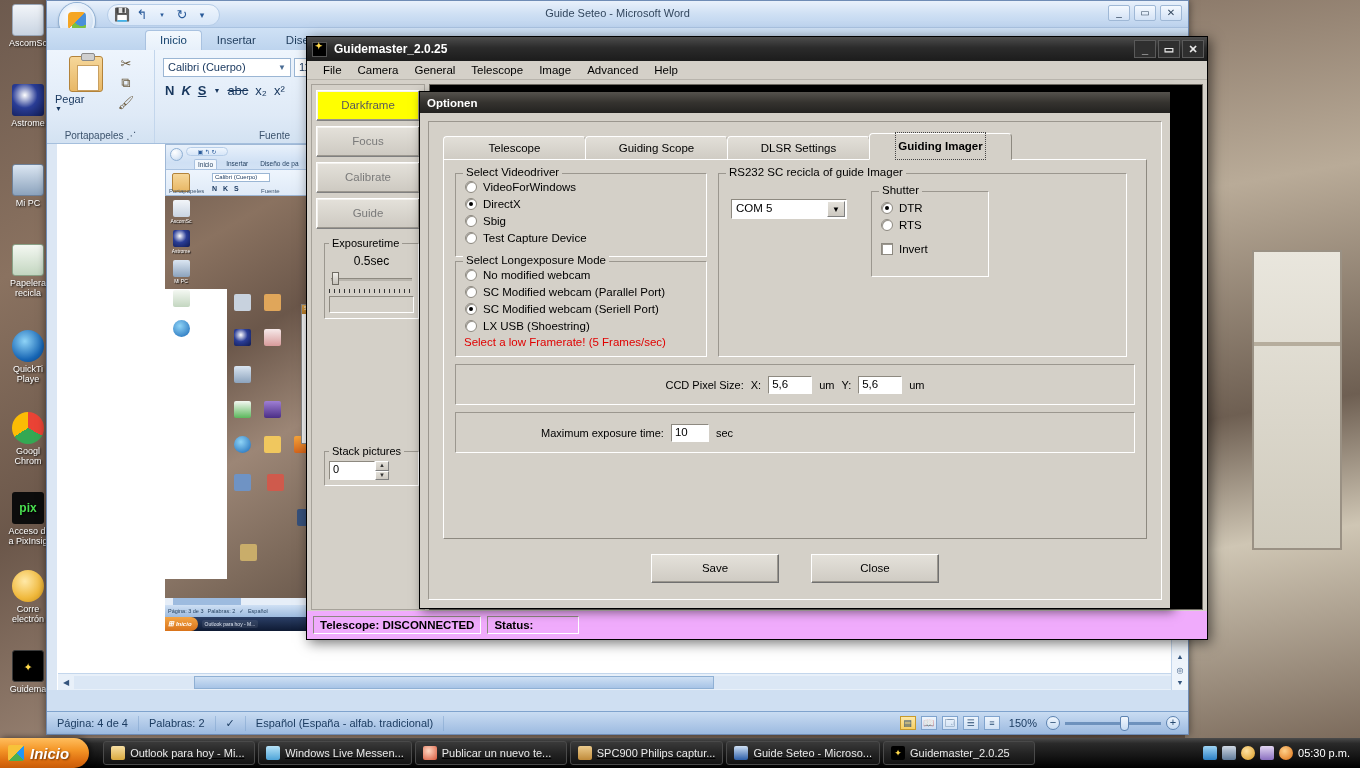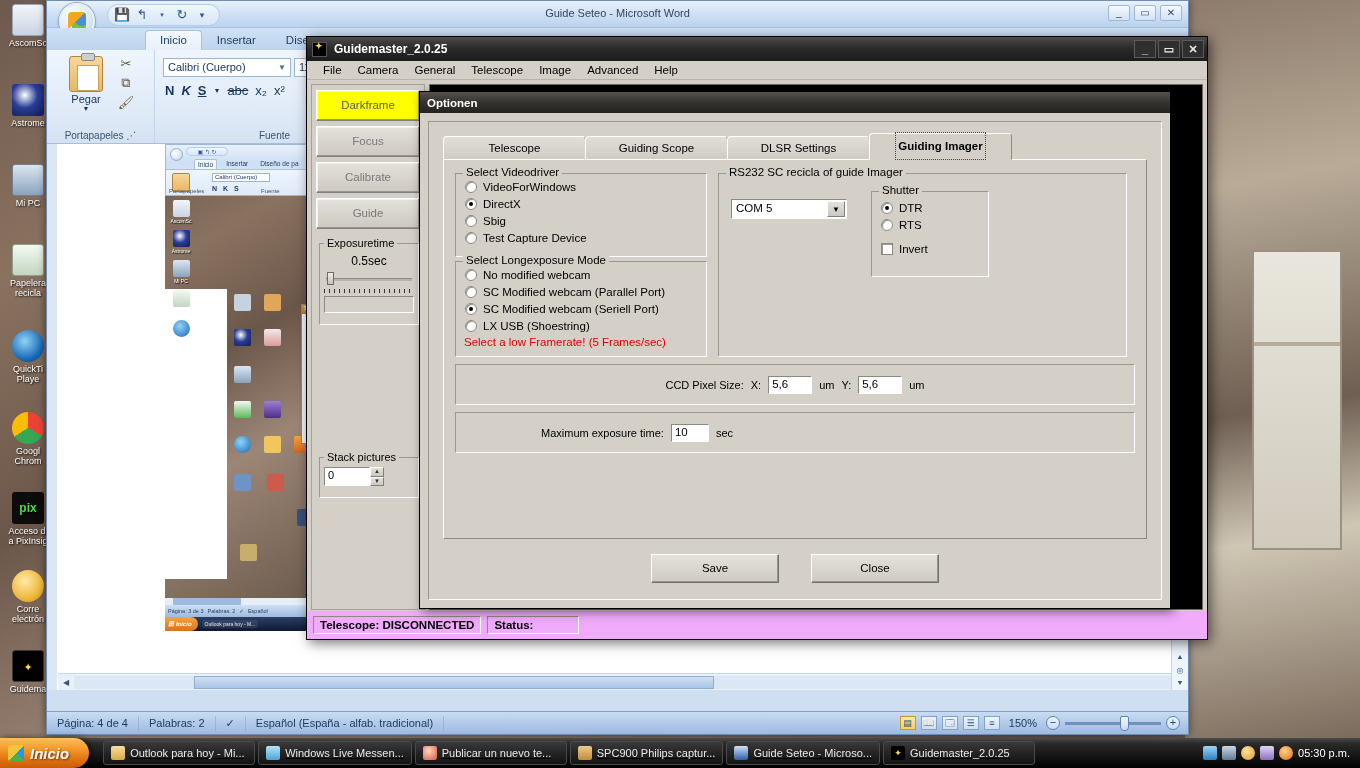--- a/index.html
+++ b/index.html
@@ -88,21 +88,21 @@
     background: linear-gradient(#f3f8fd,#e7f0fa);
     border-color: #a9c2e0; border-radius: 4px 4px 0 0; color: #16436d;
   }
   #ribbon {
     height: 94px; background: linear-gradient(#eef5fd,#dfeaf7 70%,#d3e2f2);
     border-bottom: 1px solid #a5bfdd; position: relative;
     display: flex;
   }
   .rgroup { position: relative; border-right: 1px solid #c3d6ec; padding: 4px 8px; }
   .rgroup .gname { position:absolute; bottom: 2px; left: 0; right: 0; text-align:center; font-size:10px; color:#3c536d; }
-  .paste-big { width: 62px; text-align:center; }
+  .paste-big { width: 62px; text-align:left; }
   .paste-icon {
     width: 34px; height: 36px; margin: 2px auto 1px auto;
     background: linear-gradient(#f6d79a,#e8b765);
     border: 1px solid #b3833a; border-radius: 3px; position: relative;
   }
   .paste-icon::after {
     content:""; position:absolute; left:7px; top:8px; width:20px; height:24px;
     background:#fff; border:1px solid #c9a061;
   }
   .paste-icon::before {
@@ -248,22 +248,22 @@
   }
   .gm-sbtn {
     display:block; width:104px; height:31px; margin: 5px auto 0 auto;
     background: linear-gradient(#e4e1da,#cdc9c1);
     border: 1px solid #fff; border-right-color:#808080; border-bottom-color:#808080;
     box-shadow: inset -1px -1px 0 #9b978f, inset 1px 1px 0 #f4f2ee;
     font-size: 11.5px; color:#7a7a7a; text-align:center; line-height:29px;
   }
   .gm-sbtn.darkframe { background:#ffff00; color:#5a5a5a; }
   .gm-group {
-    margin: 10px 5px 0 7px; border: 1px solid #fff; border-top-color:#9b978f; border-left-color:#9b978f;
-    position: relative; padding: 9px 4px 11px 4px;
+    margin: 10px 5px 0 12px; border: 1px solid #fff; border-top-color:#9b978f; border-left-color:#9b978f;
+    position: relative; padding: 9px 4px 5px 4px;
   }
   .gm-group > legend, .gm-group .glabel {
     position:absolute; top:-7px; left:4px; background:#d4d0c8; padding:0 3px; font-size:11px; color:#000;
   }
   .exp-val { text-align:center; font-size:12px; color:#000; padding: 1px 0 4px 0;}
   .slider-row { position:relative; height:14px; }
   .slider-track { position:absolute; left:2px; right:2px; top:6px; height:3px; background:#b9b5ad; border-top:1px solid #8d8980;}
   .slider-thumb { position:absolute; left:3px; top:0px; width:7px; height:13px; background:linear-gradient(#f0eee9,#c6c2ba); border:1px solid #6f6b63;}
   .ticks { height:7px; background-image: repeating-linear-gradient(to right,#333 0 1px, transparent 1px 5px); background-position: 0 3px; background-repeat: repeat-x; background-size: 5px 4px; }
   .sunken-box { height:17px; background:#d4d0c8; border:1px solid #8d8980; border-right-color:#fff; border-bottom-color:#fff; margin-top:3px;}

